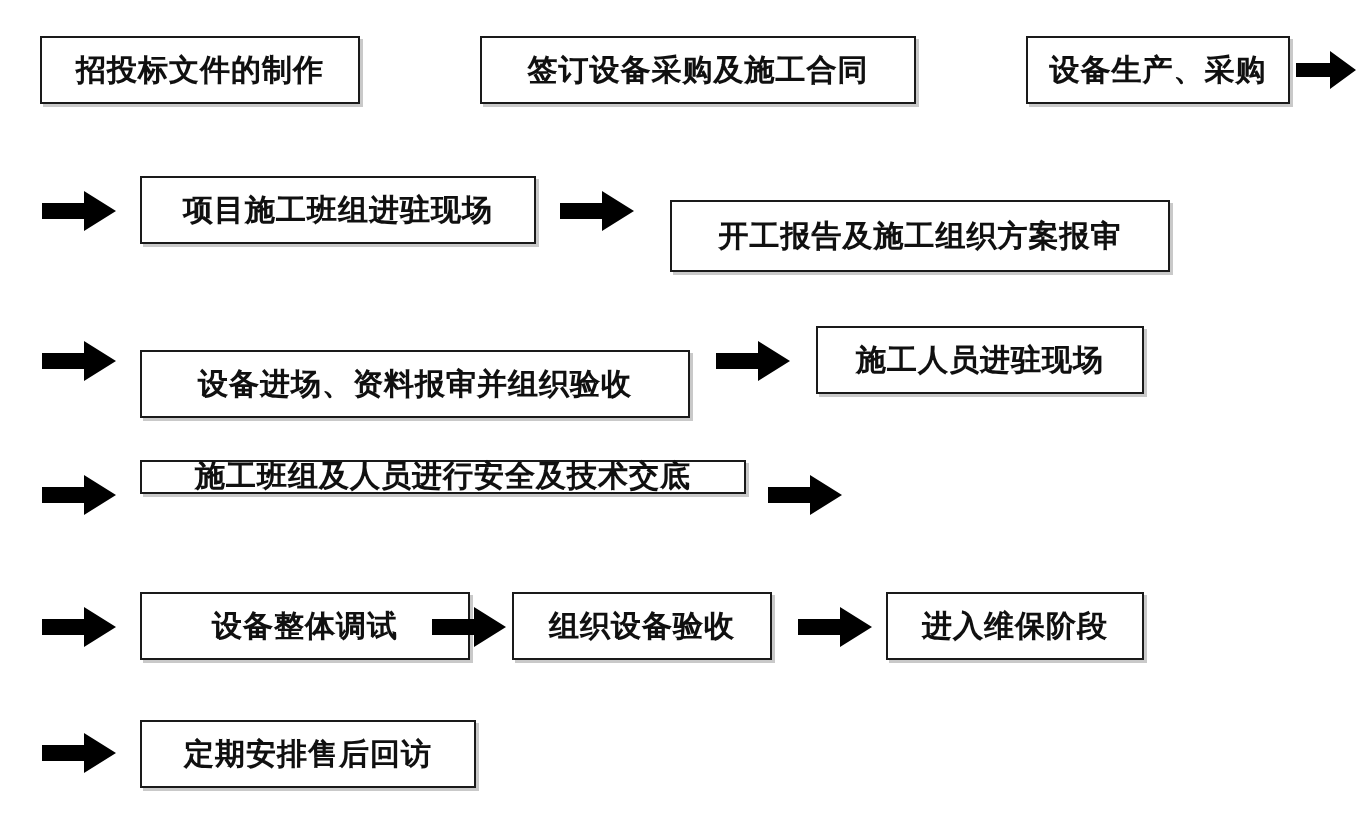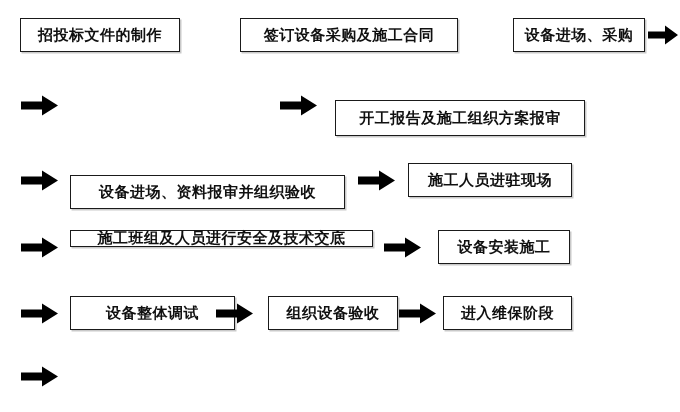--- a/index.html
+++ b/index.html
@@ -55,35 +55,38 @@
 
   <div class="node" style="left:240px; top:18px; width:218px; height:34px;">
     <span class="node-label">签订设备采购及施工合同</span>
   </div>
 
   <div class="node" style="left:20px; top:18px; width:160px; height:34px;">
     <span class="node-label">招投标文件的制作</span>
   </div>
 
   <div class="node" style="left:513px; top:18px; width:132px; height:34px;">
-    <span class="node-label">设备进场、采购</span>
+    <span class="node-label">设备生产、采购</span>
   </div>
 
   <span class="arrow" style="left:648px; top:25px; width:30px; height:20px;">
     <svg viewBox="0 0 30 20" preserveAspectRatio="none" aria-hidden="true">
       <polygon points="0,6.5 17,6.5 17,0.5 30,10 17,19.5 17,13.5 0,13.5" fill="#000000"></polygon>
     </svg>
   </span>
 
   <span class="arrow" style="left:21px; top:95px; width:37px; height:21px;">
     <svg viewBox="0 0 37 21" preserveAspectRatio="none" aria-hidden="true">
       <polygon points="0,6.5 21,6.5 21,0.5 37,10.5 21,20.5 21,14.5 0,14.5" fill="#000000"></polygon>
     </svg>
   </span>
 
+  <div class="node" style="left:70px; top:88px; width:198px; height:34px;">
+    <span class="node-label">项目施工班组进驻现场</span>
+  </div>
 
   <span class="arrow" style="left:280px; top:95px; width:37px; height:21px;">
     <svg viewBox="0 0 37 21" preserveAspectRatio="none" aria-hidden="true">
       <polygon points="0,6.5 21,6.5 21,0.5 37,10.5 21,20.5 21,14.5 0,14.5" fill="#000000"></polygon>
     </svg>
   </span>
 
   <div class="node" style="left:335px; top:100px; width:250px; height:36px;">
     <span class="node-label">开工报告及施工组织方案报审</span>
   </div>
@@ -117,54 +120,54 @@
   <div class="node" style="left:70px; top:230px; width:303px; height:17px;">
     <span class="node-label">施工班组及人员进行安全及技术交底</span>
   </div>
 
   <span class="arrow" style="left:384px; top:237px; width:37px; height:21px;">
     <svg viewBox="0 0 37 21" preserveAspectRatio="none" aria-hidden="true">
       <polygon points="0,6.5 21,6.5 21,0.5 37,10.5 21,20.5 21,14.5 0,14.5" fill="#000000"></polygon>
     </svg>
   </span>
 
-  <div class="node" style="left:438px; top:230px; width:132px; height:34px;">
-    <span class="node-label">设备安装施工</span>
-  </div>
 
   <span class="arrow" style="left:21px; top:303px; width:37px; height:21px;">
     <svg viewBox="0 0 37 21" preserveAspectRatio="none" aria-hidden="true">
       <polygon points="0,6.5 21,6.5 21,0.5 37,10.5 21,20.5 21,14.5 0,14.5" fill="#000000"></polygon>
     </svg>
   </span>
 
   <div class="node" style="left:70px; top:296px; width:165px; height:34px;">
     <span class="node-label">设备整体调试</span>
   </div>
 
   <span class="arrow" style="left:216px; top:303px; width:37px; height:21px;">
     <svg viewBox="0 0 37 21" preserveAspectRatio="none" aria-hidden="true">
       <polygon points="0,6.5 21,6.5 21,0.5 37,10.5 21,20.5 21,14.5 0,14.5" fill="#000000"></polygon>
     </svg>
   </span>
 
-  <div class="node" style="left:268px; top:296px; width:130px; height:34px;">
+  <div class="node" style="left:256px; top:296px; width:130px; height:34px;">
     <span class="node-label">组织设备验收</span>
   </div>
 
   <span class="arrow" style="left:399px; top:303px; width:37px; height:21px;">
     <svg viewBox="0 0 37 21" preserveAspectRatio="none" aria-hidden="true">
       <polygon points="0,6.5 21,6.5 21,0.5 37,10.5 21,20.5 21,14.5 0,14.5" fill="#000000"></polygon>
     </svg>
   </span>
 
   <div class="node" style="left:443px; top:296px; width:129px; height:34px;align-items:center;">
     <span class="node-label">进入维保阶段</span>
   </div>
 
   <span class="arrow" style="left:21px; top:366px; width:37px; height:21px;">
     <svg viewBox="0 0 37 21" preserveAspectRatio="none" aria-hidden="true">
       <polygon points="0,6.5 21,6.5 21,0.5 37,10.5 21,20.5 21,14.5 0,14.5" fill="#000000"></polygon>
     </svg>
   </span>
 
+  <div class="node" style="left:70px; top:360px; width:168px; height:34px;">
+    <span class="node-label">定期安排售后回访</span>
+  </div>
 
 </div>
 
 </body></html>

